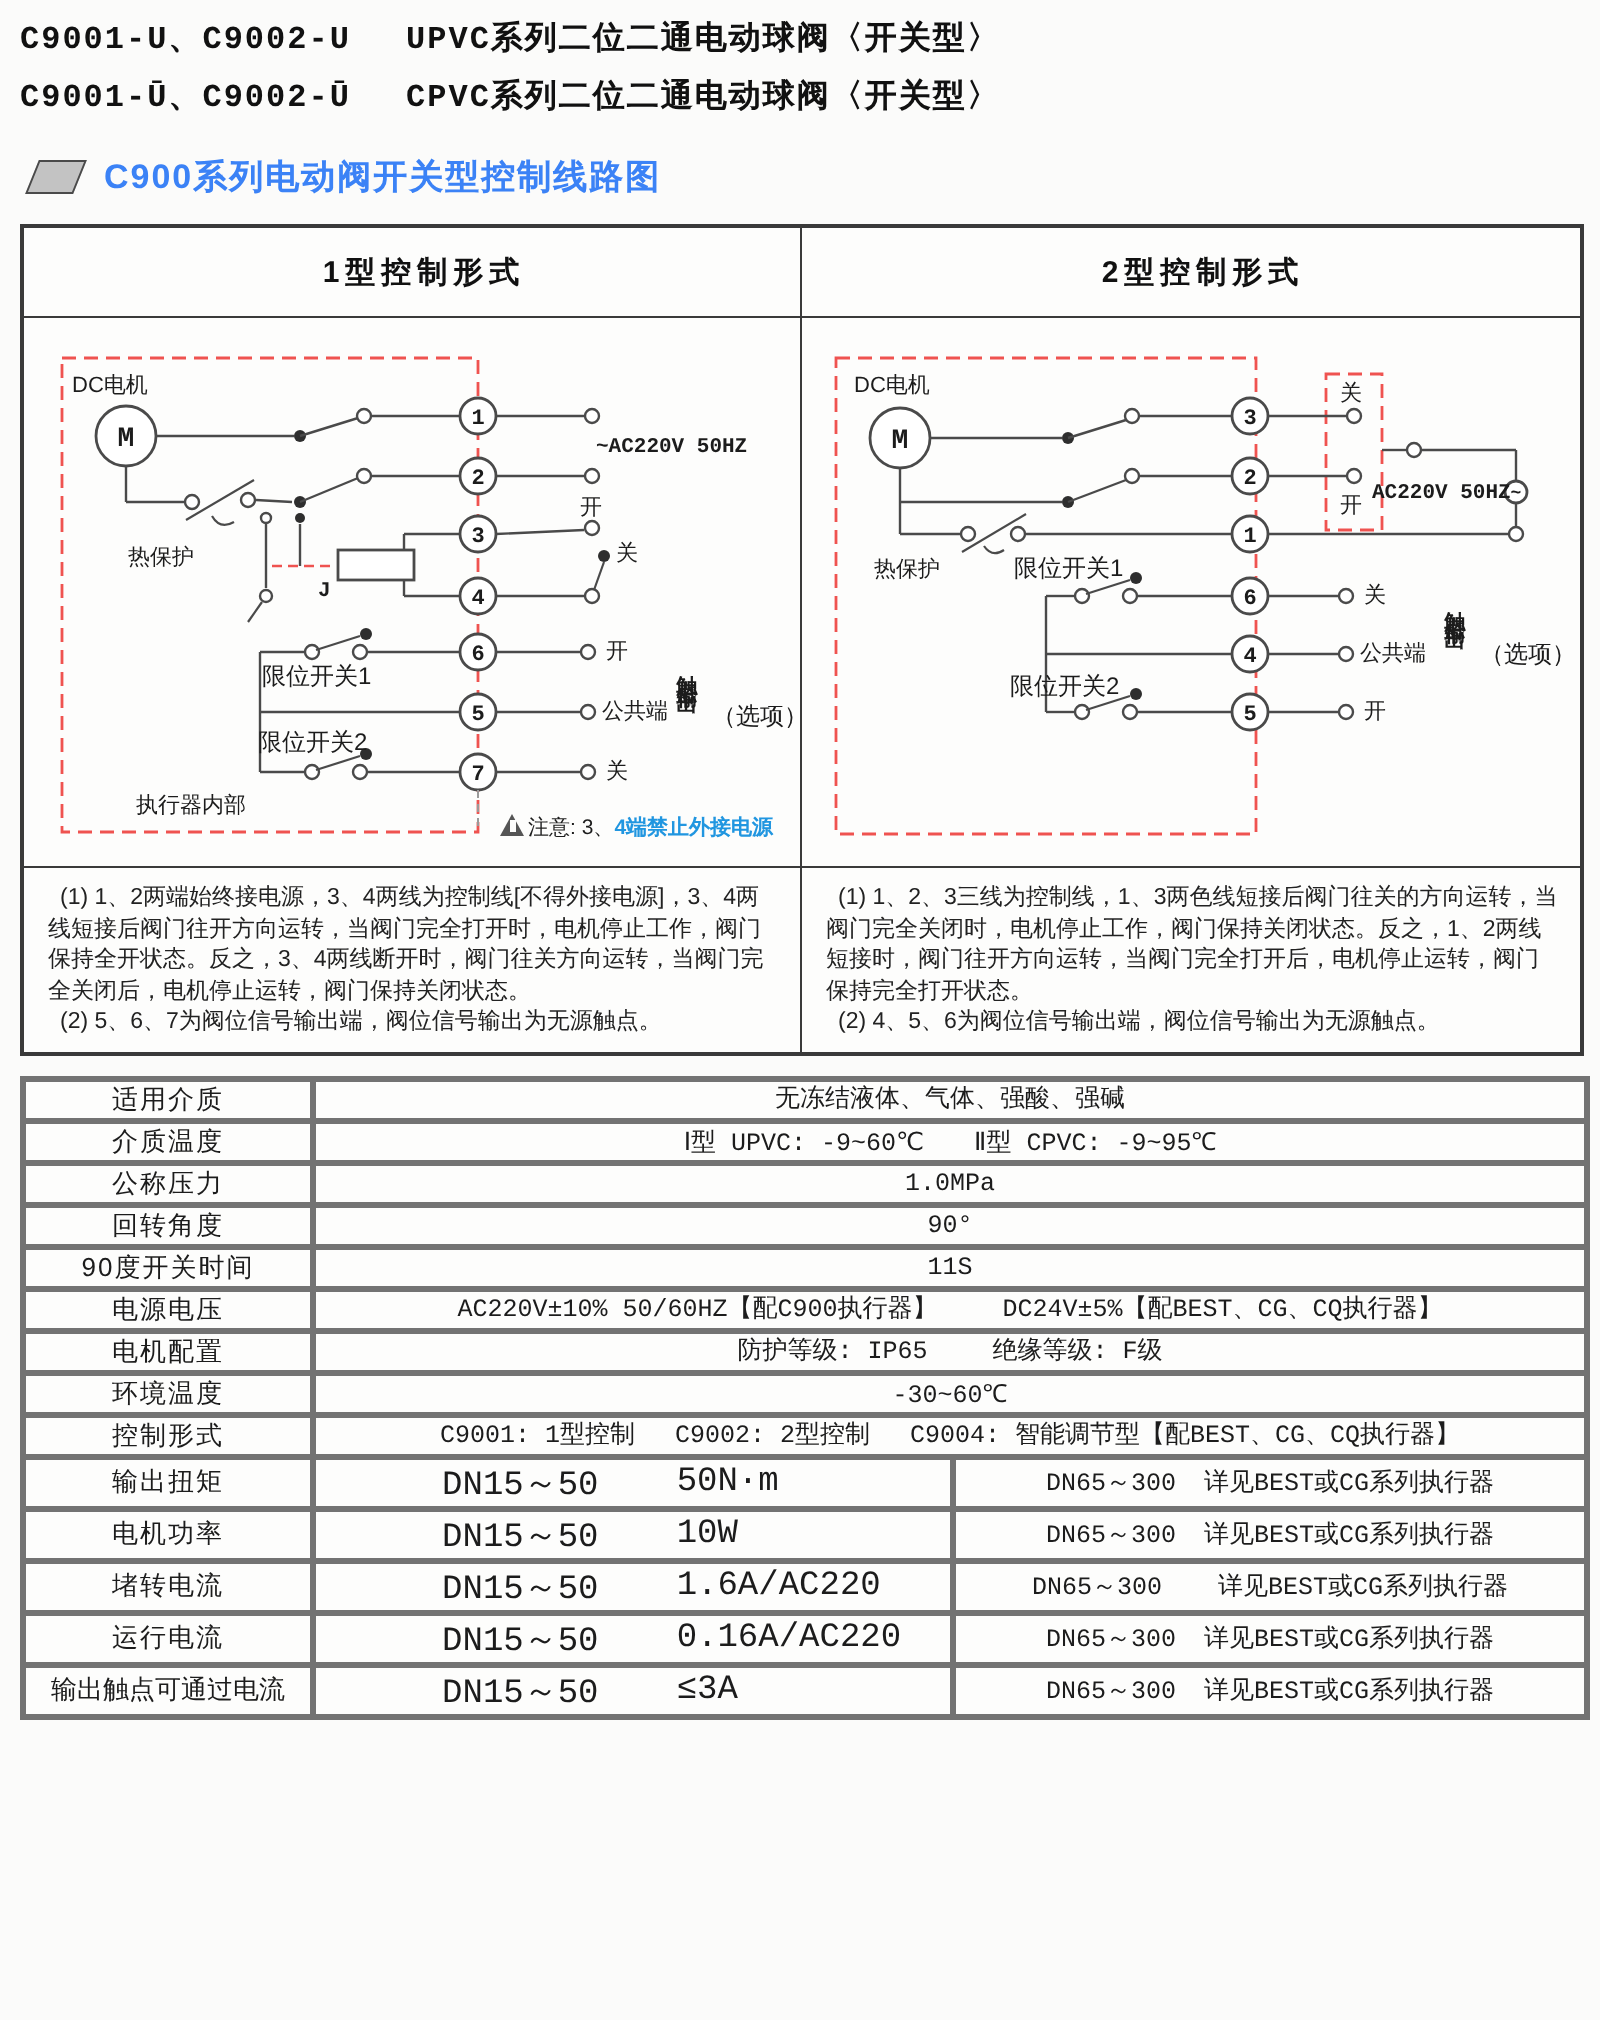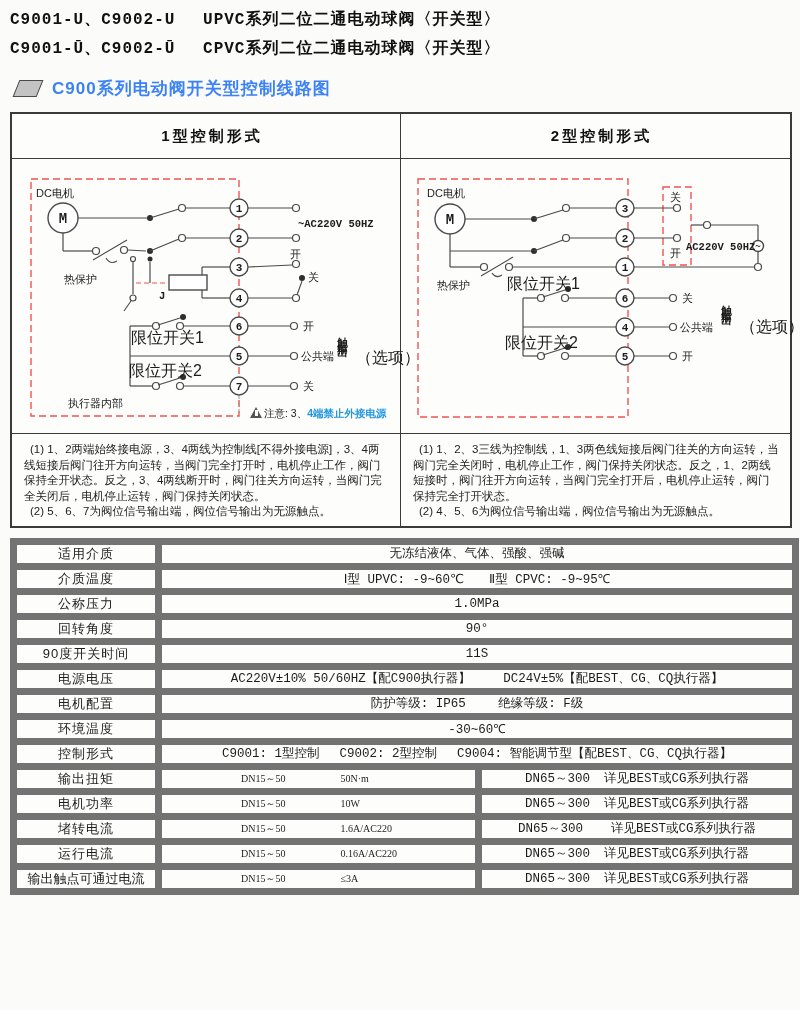--- a/index.html
+++ b/index.html
@@ -38,35 +38,35 @@
   svg .term { fill:#fff; stroke:#4a4a4a; stroke-width:1.4; }
   svg .tnum { font:bold 11px "Liberation Mono",monospace; fill:#1c1c1c; text-anchor:middle; }
   svg .mtxt { font:bold 14px "Liberation Mono",monospace; fill:#1c1c1c; text-anchor:middle; }
   svg .actxt { font:bold 9px "Liberation Mono",monospace; fill:#1c1c1c; text-anchor:middle; }
   svg .red-box { fill:none; stroke:#ef5350; stroke-width:1.4; stroke-dasharray:7 4; }
   svg .red-line { fill:none; stroke:#ef5350; stroke-width:1.2; stroke-dasharray:5 3; }
   svg .gray-dash { stroke:#9a9a9a; stroke-width:1; stroke-dasharray:4 3; }
 
   
   .lbl { position:absolute; font-size:11px; line-height:12px; color:#1c1c1c; white-space:nowrap; }
-  .lbl.small { font-size:16px; }
+  .lbl.small { font-size:12px; }
   .lbl.mono { font-family:"Liberation Mono",monospace; font-weight:bold; font-size:10.5px; }
   .lbl.vert { writing-mode:vertical-rl; letter-spacing:3px; font-size:10.5px; font-weight:bold; }
   .warn-note { position:absolute; font-size:10.5px; white-space:nowrap; }
   .warn-note .tri { display:inline-block; width:0; height:0; border-left:6px solid transparent; border-right:6px solid transparent; border-bottom:11px solid #555; position:relative; top:1px; margin-right:2px; }
   .warn-note .tri i { position:absolute; left:-1.5px; top:3px; width:3px; height:6px; background:#fdfdfc; }
   .warn-note .blue { color:#2196e0; font-weight:bold;text-align:center; }
 
   
   .params-table { margin-top:10px; width:782px; border-collapse:collapse; table-layout:fixed; background:#fdfdfc; }
-  .params-table td { border:7px solid #737373; height:16px; font-size:13px; color:#1c1c1c; overflow:hidden; white-space:nowrap; }
+  .params-table td { border:3px solid #737373; height:16px; font-size:13px; color:#1c1c1c; overflow:hidden; white-space:nowrap; }
   .params-table { border:2px solid #3a3a3a; }
   .params-table .plabel { text-align:center; letter-spacing:1px; padding:0 2px; }
   .params-table .pval { text-align:center; font-family:"Liberation Mono","Liberation Sans",monospace; font-size:12.5px; }
-  .params-table .pmid { font-family:Liberation Serif, serif; font-size:10px;padding-left:38px; }
+  .params-table .pmid { font-family:Liberation Mono, monospace; font-size:17px;padding-left:38px; }
   .params-table .pmid .inner { display:flex; align-items:center; }
   .params-table .pmid .dn { flex:0 0 46%; text-align:center; }
   .params-table .pmid .vv { flex:1; text-align:left; padding-left:14px; }
   .params-table .pright { font-family:"Liberation Mono","Liberation Sans",monospace; font-size:12.5px; }
   .params-table .pright .inner { display:flex; align-items:center; justify-content:center; gap:14px; }
 </style>
 </head>
 <body>
 
 <div class="page">

